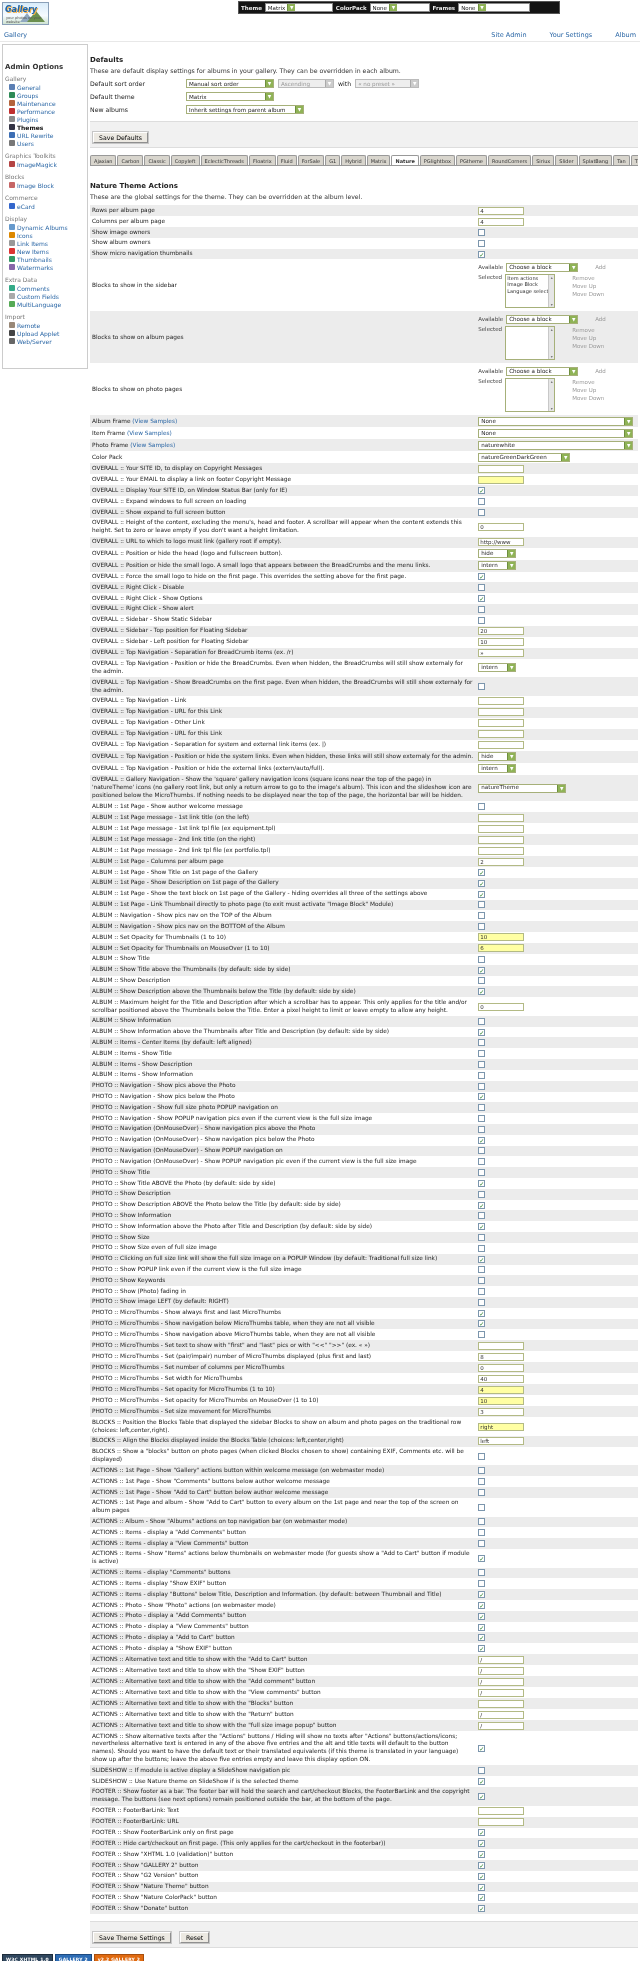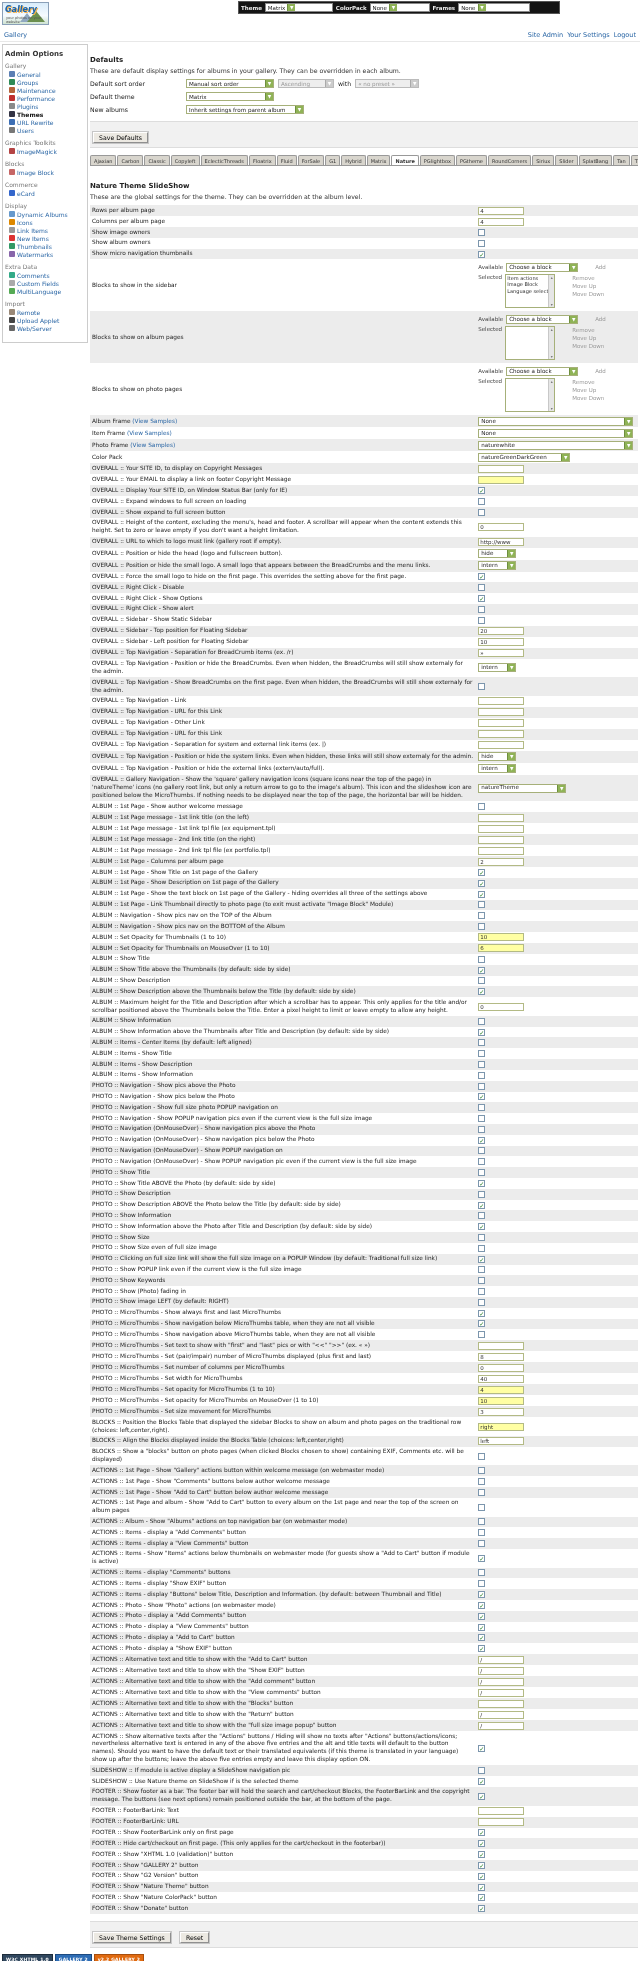--- a/index.html
+++ b/index.html
@@ -14,24 +14,24 @@
   .ts-sel.w1{width:68px;} .ts-sel.w2{width:60px;} .ts-sel.w3{width:72px;}
   
   .logo{position:absolute;left:2px;top:2px;width:47px;height:23px;border:1px solid #8aa0b8;background:linear-gradient(#d9ecfa,#f6fbff 60%,#cfe3d2);overflow:hidden;}
   .logo .mt1{position:absolute;right:3px;bottom:2px;width:0;height:0;border-left:9px solid transparent;border-right:9px solid transparent;border-bottom:11px solid #6b8f4e;}
   .logo .mt2{position:absolute;right:14px;bottom:2px;width:0;height:0;border-left:7px solid transparent;border-right:7px solid transparent;border-bottom:9px solid #8fa8c0;}
   .logo .lg-text{position:absolute;left:2px;top:2px;font-size:8px;font-weight:bold;font-style:italic;color:#1b64ad;text-shadow:1px 1px 0 #f7b24a;}
   .logo .lg-sub{position:absolute;left:3px;top:13px;font-size:3.5px;color:#555;}
   
   .navrow{padding:31px 4px 2px 4px;display:flex;justify-content:space-between;align-items:flex-end;font-size:6.5px;border-bottom:1px solid #e8e8e8;}
   .navrow a{color:#2a66a5;}
-  .navlinks{display:flex;gap:4px;}
+  .navlinks{display:flex;gap:23px;}
   
   .layout{display:flex;align-items:flex-start;padding:2px;gap:2px;}
-  .sidebar{flex:0 0 86px;border:1px solid #ccc;background:#fff;padding:5px 2px;font-size:6px;}
+  .sidebar{flex:0 0 86px;border:1px solid #ccc;background:#fff;padding:18px 2px;font-size:6px;}
   .sb-title{font-weight:bold;font-size:7px;color:#333;margin-bottom:4px;}
   .sb-group{margin-bottom:5px;}
   .sb-group-title{color:#777;margin:3px 0 1px 0;}
   .sb-item{display:flex;align-items:center;gap:2px;padding:0.5px 0 0.5px 4px;color:#2a66a5;cursor:pointer;}
   .sb-item.current{color:#111;font-weight:bold;}
   .sb-icon{width:6px;height:6px;border-radius:1px;flex:0 0 6px;display:inline-block;}
   .main{flex:1;min-width:0;}
   
   .page-title-bar{background:#ededed;border:1px solid #d8d8d8;font-size:7px;font-weight:bold;padding:3px 4px;margin-bottom:6px;}
   .sec-title{font-size:7px;font-weight:bold;margin:12px 0 3px 0;}
@@ -104,21 +104,21 @@
   <span class="mt1"></span>
   <span class="lg-text">Gallery</span>
   <span class="lg-sub">your photos on your website</span>
 </div>
 
 <div class="navrow">
   <a href="#">Gallery</a>
   <span class="navlinks">
     <a href="#">Site Admin</a>
     <a href="#">Your Settings</a>
-    <a href="#">Logout</a>
+    <a href="#">Album</a>
   </span>
 </div>
 
 <div class="layout">
 
   <div class="sidebar">
     <div class="sb-title">Admin Options</div>
     <div id="sb-groups">
         <div class="sb-group">
           <div class="sb-group-title">Gallery</div>
@@ -293,21 +293,21 @@
         <span class="tab">PGtheme</span>
         <span class="tab">RoundCorners</span>
         <span class="tab">Siriux</span>
         <span class="tab">Slider</span>
         <span class="tab">SplatBang</span>
         <span class="tab">Tan</span>
         <span class="tab">Tile</span>
       </div>
 
     <div class="theme-sec">
-      <div class="sec-title">Nature Theme SlideShow</div>
+      <div class="sec-title">Nature Theme Actions</div>
       <div class="sec-desc">These are the global settings for the theme. They can be overridden at the album level.</div>
       <div id="rows">
           <div class="srow even">
             <div class="srow-label">Rows per album page</div>
             <div class="srow-ctl">
               <span class="txt">4</span>
             </div>
           </div>
           <div class="srow odd">
             <div class="srow-label">Columns per album page</div>

